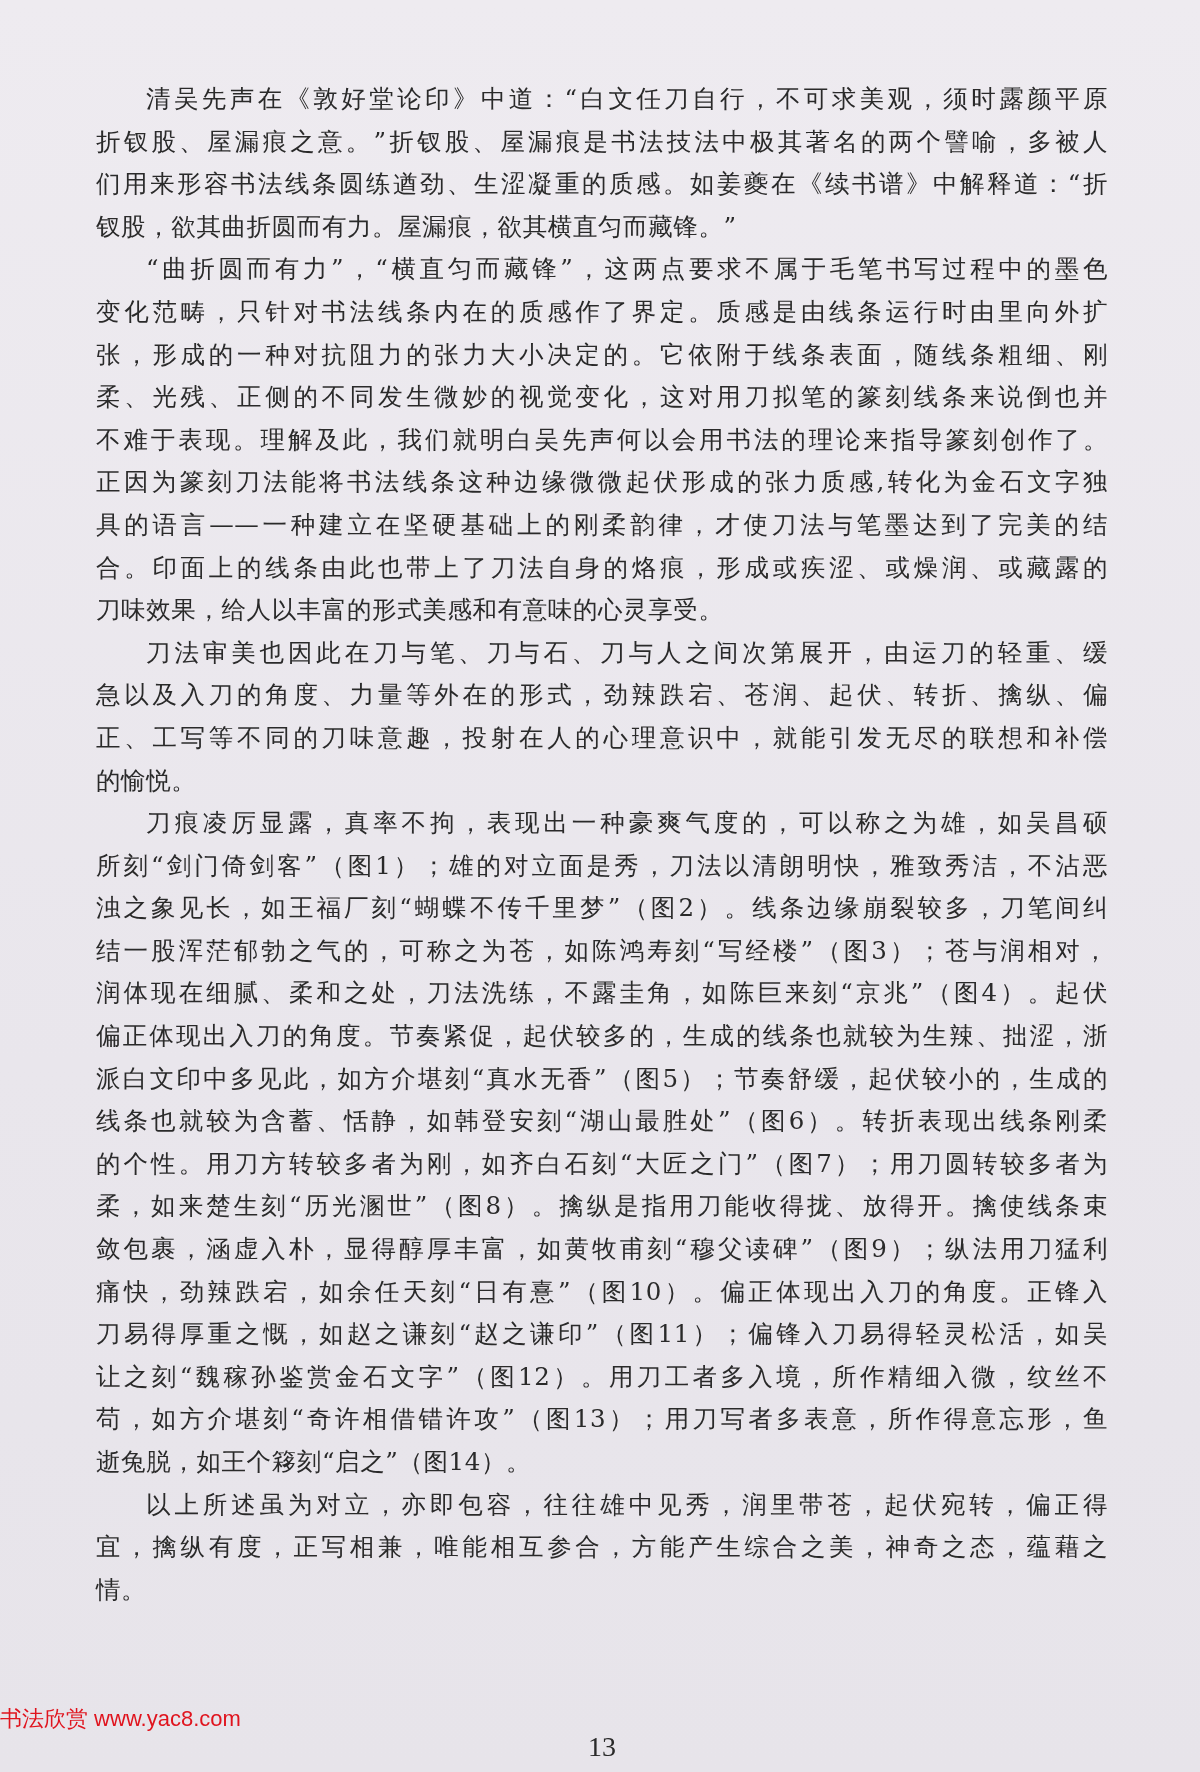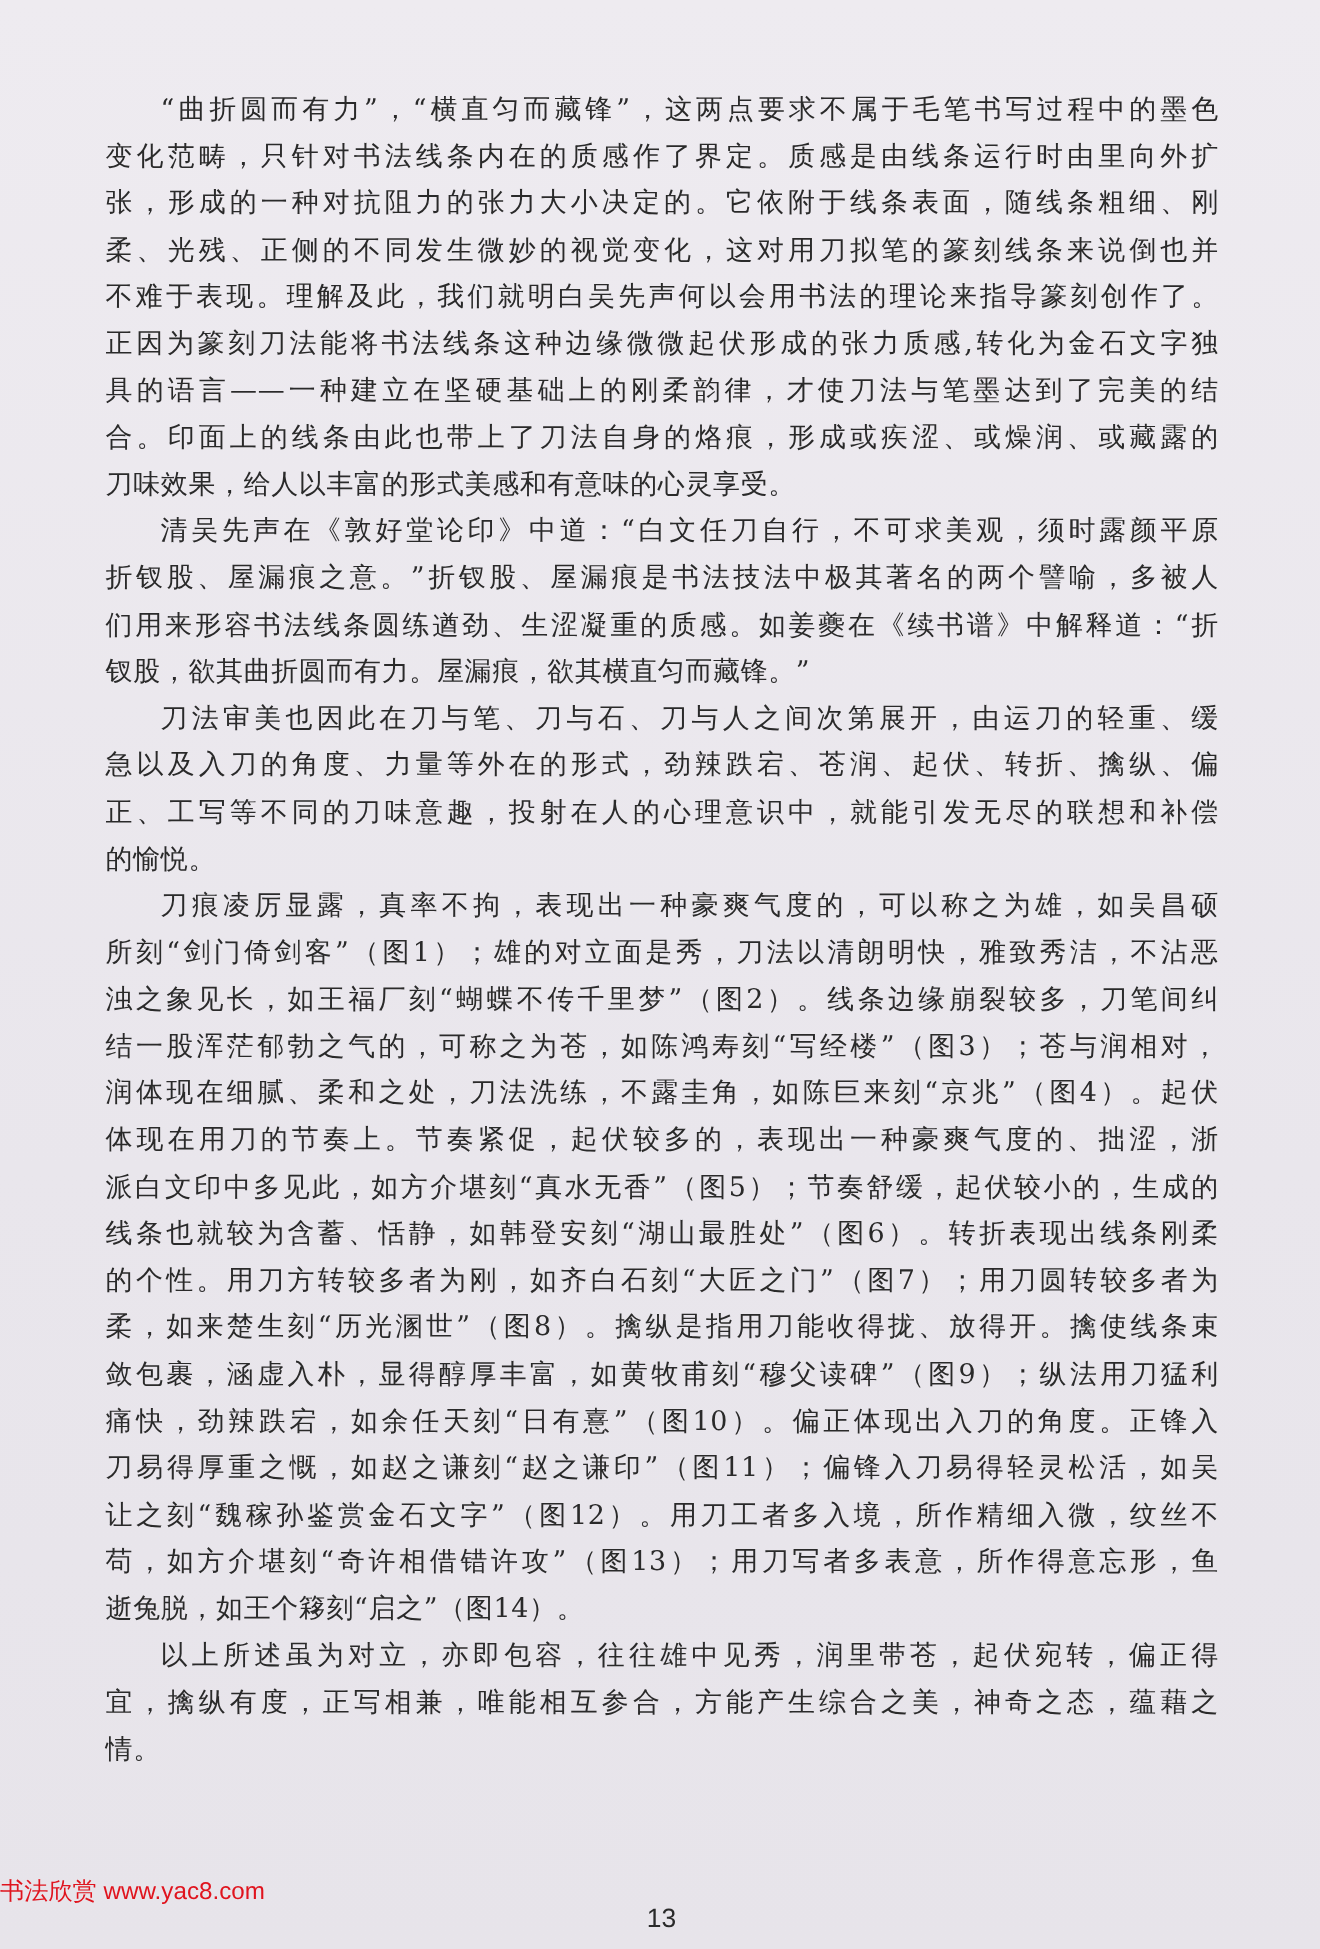--- a/index.html
+++ b/index.html
@@ -55,64 +55,64 @@
     font-family: Liberation Sans, sans-serif;
     font-size: 22px;
     color: #e0141e;
     letter-spacing: 0px;
     white-space: nowrap;
   }
   .page-number {
     position: absolute;
     left: 588px;
     top: 1731px;
-    font-family: Liberation Sans, sans-serif;
-    font-size: 24px;
+    font-family: Liberation Serif, serif;
+    font-size: 28px;
     color: #2a2a2a;
   }
 </style>
 </head>
 <body>
 
 <div class="page">
   <div class="body-text">
+
+    <p class="para">
+      <span class="line indent">清吴先声在《敦好堂论印》中道：“白文任刀自行，不可求美观，须时露颜平原</span>
+      <span class="line">折钗股、屋漏痕之意。”折钗股、屋漏痕是书法技法中极其著名的两个譬喻，多被人</span>
+      <span class="line">们用来形容书法线条圆练遒劲、生涩凝重的质感。如姜夔在《续书谱》中解释道：“折</span>
+      <span class="line last">钗股，欲其曲折圆而有力。屋漏痕，欲其横直匀而藏锋。”</span>
+    </p>
 
     <p class="para">
       <span class="line indent">“曲折圆而有力”，“横直匀而藏锋”，这两点要求不属于毛笔书写过程中的墨色</span>
       <span class="line">变化范畴，只针对书法线条内在的质感作了界定。质感是由线条运行时由里向外扩</span>
       <span class="line">张，形成的一种对抗阻力的张力大小决定的。它依附于线条表面，随线条粗细、刚</span>
       <span class="line">柔、光残、正侧的不同发生微妙的视觉变化，这对用刀拟笔的篆刻线条来说倒也并</span>
       <span class="line">不难于表现。理解及此，我们就明白吴先声何以会用书法的理论来指导篆刻创作了。</span>
       <span class="line">正因为篆刻刀法能将书法线条这种边缘微微起伏形成的张力质感,转化为金石文字独</span>
       <span class="line">具的语言——一种建立在坚硬基础上的刚柔韵律，才使刀法与笔墨达到了完美的结</span>
       <span class="line">合。印面上的线条由此也带上了刀法自身的烙痕，形成或疾涩、或燥润、或藏露的</span>
       <span class="line last">刀味效果，给人以丰富的形式美感和有意味的心灵享受。</span>
-    </p>
-
-    <p class="para">
-      <span class="line indent">清吴先声在《敦好堂论印》中道：“白文任刀自行，不可求美观，须时露颜平原</span>
-      <span class="line">折钗股、屋漏痕之意。”折钗股、屋漏痕是书法技法中极其著名的两个譬喻，多被人</span>
-      <span class="line">们用来形容书法线条圆练遒劲、生涩凝重的质感。如姜夔在《续书谱》中解释道：“折</span>
-      <span class="line last">钗股，欲其曲折圆而有力。屋漏痕，欲其横直匀而藏锋。”</span>
     </p>
 
     <p class="para">
       <span class="line indent">刀法审美也因此在刀与笔、刀与石、刀与人之间次第展开，由运刀的轻重、缓</span>
       <span class="line">急以及入刀的角度、力量等外在的形式，劲辣跌宕、苍润、起伏、转折、擒纵、偏</span>
       <span class="line">正、工写等不同的刀味意趣，投射在人的心理意识中，就能引发无尽的联想和补偿</span>
       <span class="line last">的愉悦。</span>
     </p>
 
     <p class="para">
       <span class="line indent">刀痕凌厉显露，真率不拘，表现出一种豪爽气度的，可以称之为雄，如吴昌硕</span>
       <span class="line">所刻“剑门倚剑客”（图1）；雄的对立面是秀，刀法以清朗明快，雅致秀洁，不沾恶</span>
       <span class="line">浊之象见长，如王福厂刻“蝴蝶不传千里梦”（图2）。线条边缘崩裂较多，刀笔间纠</span>
       <span class="line">结一股浑茫郁勃之气的，可称之为苍，如陈鸿寿刻“写经楼”（图3）；苍与润相对，</span>
       <span class="line">润体现在细腻、柔和之处，刀法洗练，不露圭角，如陈巨来刻“京兆”（图4）。起伏</span>
-      <span class="line">体现在用刀的节奏上。节奏紧促，起伏较多的，表现出一种豪爽气度的、拙涩，浙</span>
+      <span class="line">偏正体现出入刀的角度。节奏紧促，起伏较多的，生成的线条也就较为生辣、拙涩，浙</span>
       <span class="line">派白文印中多见此，如方介堪刻“真水无香”（图5）；节奏舒缓，起伏较小的，生成的</span>
       <span class="line">线条也就较为含蓄、恬静，如韩登安刻“湖山最胜处”（图6）。转折表现出线条刚柔</span>
       <span class="line">的个性。用刀方转较多者为刚，如齐白石刻“大匠之门”（图7）；用刀圆转较多者为</span>
       <span class="line">柔，如来楚生刻“历光溷世”（图8）。擒纵是指用刀能收得拢、放得开。擒使线条束</span>
       <span class="line">敛包裹，涵虚入朴，显得醇厚丰富，如黄牧甫刻“穆父读碑”（图9）；纵法用刀猛利</span>
       <span class="line">痛快，劲辣跌宕，如余任天刻“日有憙”（图10）。偏正体现出入刀的角度。正锋入</span>
       <span class="line">刀易得厚重之慨，如赵之谦刻“赵之谦印”（图11）；偏锋入刀易得轻灵松活，如吴</span>
       <span class="line">让之刻“魏稼孙鉴赏金石文字”（图12）。用刀工者多入境，所作精细入微，纹丝不</span>
       <span class="line">苟，如方介堪刻“奇许相借错许攻”（图13）；用刀写者多表意，所作得意忘形，鱼</span>
       <span class="line last">逝兔脱，如王个簃刻“启之”（图14）。</span>

